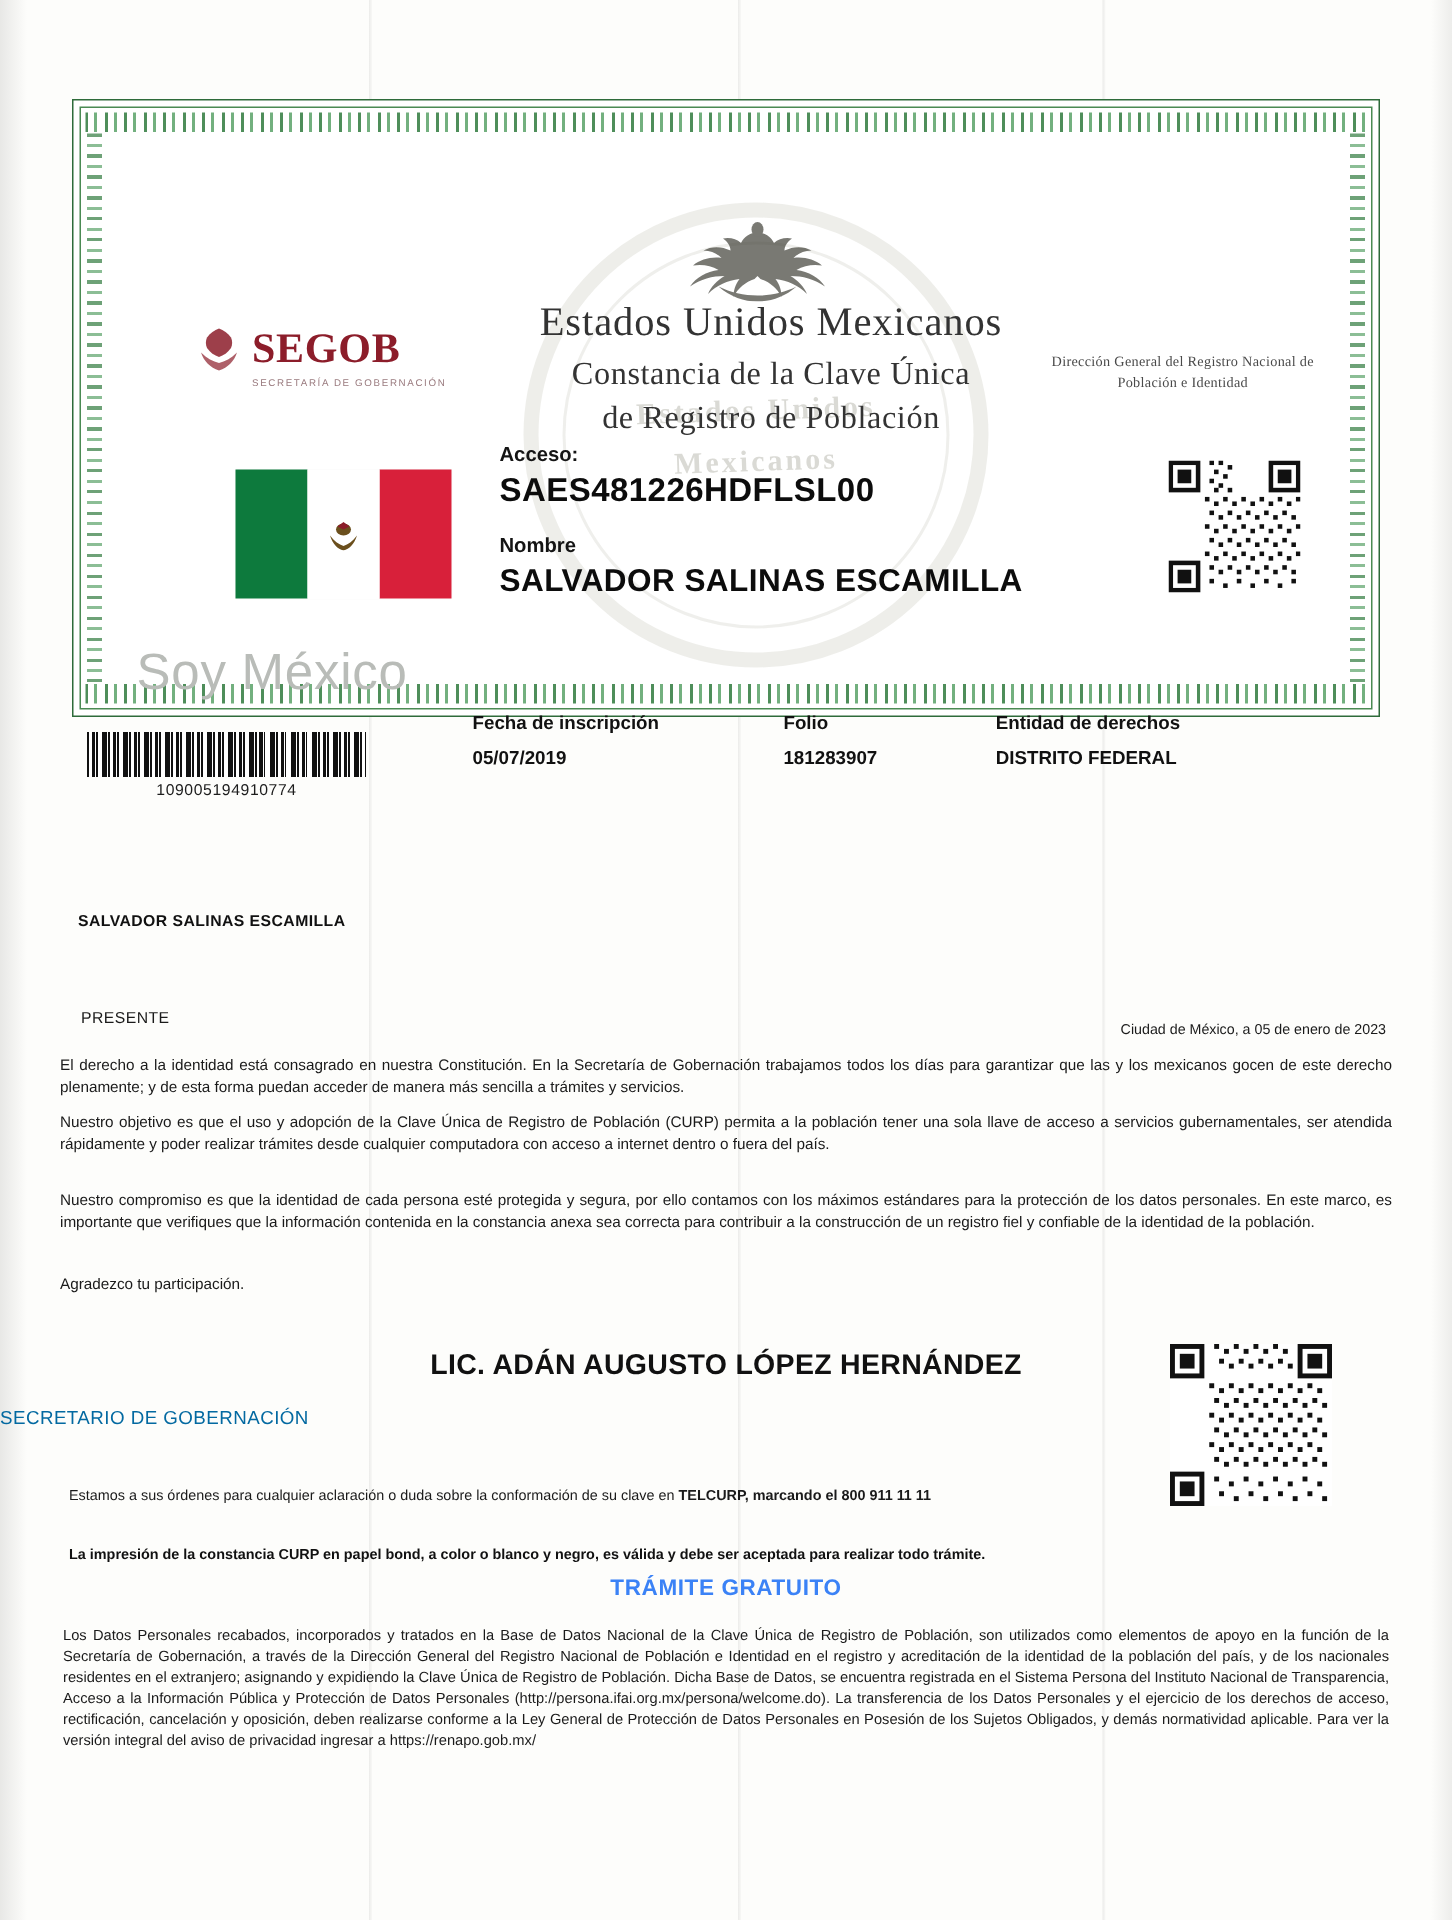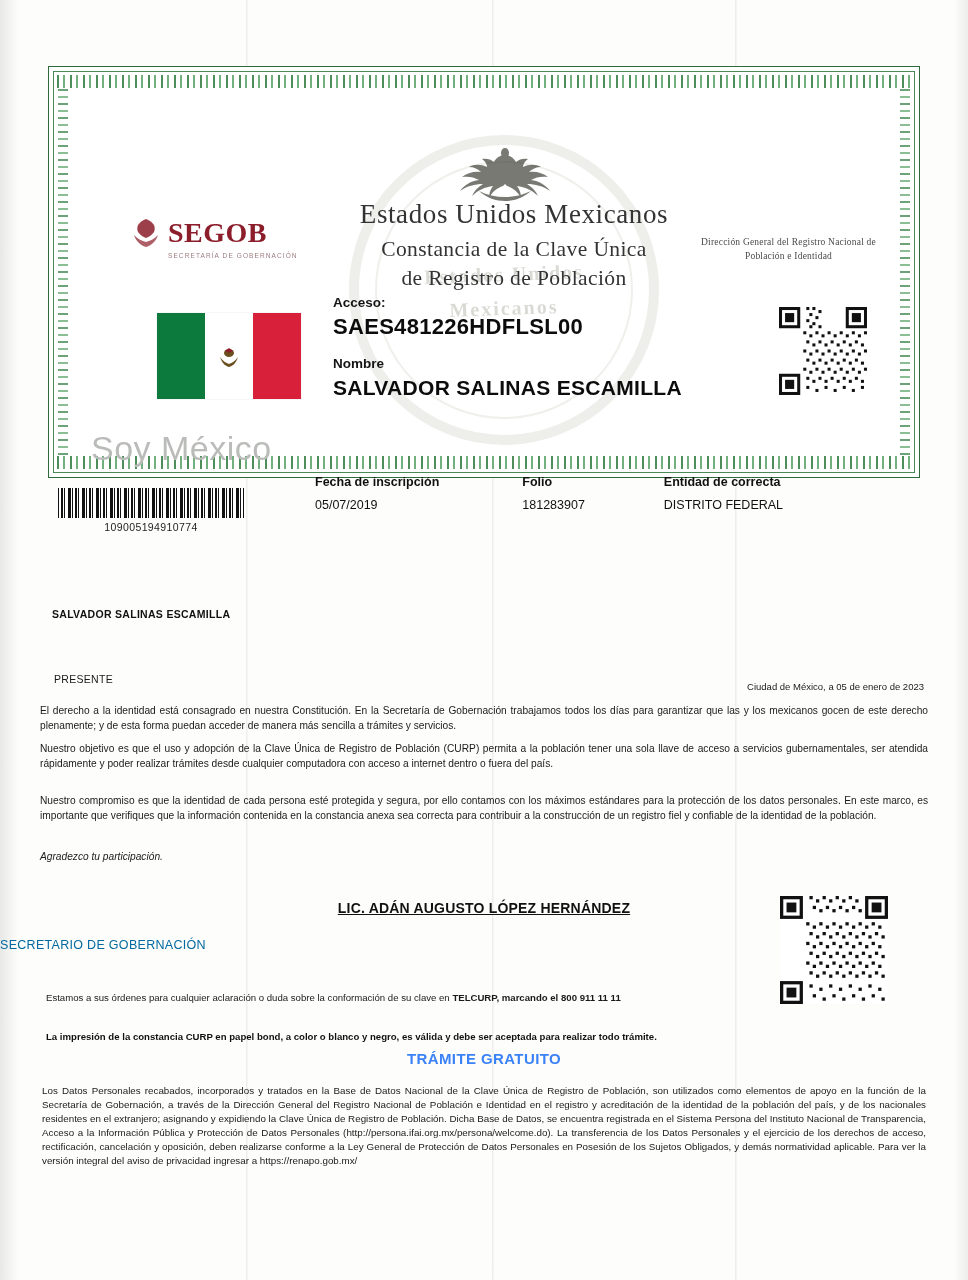--- a/index.html
+++ b/index.html
@@ -269,21 +269,21 @@
 
   .bottom-row {
     position: absolute;
     left: 266px;
     right: 26px;
     top: 408px;
     display: flex;
   }
   .br-col { font-size: 12.5px; }
   .br-col .bl { font-weight: bold; color: #111; }
-  .br-col .bv { font-weight: normal; margin-top: 9px; color: #111; font-size: 12.5px; }
+  .br-col .bv { font-weight: bold; margin-top: 9px; color: #111; font-size: 12.5px; }
   .br-col.c1 { width: 208px; }
   .br-col.c2 { width: 142px; }
   .br-col.c3 { width: 230px; }
 
   
   .barcode-wrap {
     position: absolute;
     left: 58px;
     top: 488px;
     width: 186px;
@@ -337,32 +337,31 @@
     left: 40px;
     right: 40px;
     font-size: 10.2px;
     line-height: 1.45;
     text-align: justify;
     color: #1a1a1a;
   }
   .p1 { top: 704px; }
   .p2 { top: 742px; }
   .p3 { top: 794px; }
-  .p4 { top: 850px; font-style: italic; }
+  .p4 { top: 850px; }
 
   .signer {
     position: absolute;
     left: 0; right: 0;
     top: 900px;
     text-align: center;
-    font-size: 14px;
+    font-size: 19px;
     font-weight: bold;
     letter-spacing: .2px;
     color: #111;
-    text-decoration: underline;
   }
   .signer-role {
     position: absolute;
     left: 0; right: 0;
     top: 938px;
     text-align: left;
     font-size: 12.5px;
     color: #0369a1;
     letter-spacing: .3px;
   }
@@ -584,21 +583,21 @@
     <div class="bottom-row">
       <div class="br-col c1">
         <div class="bl">Fecha de inscripción</div>
         <div class="bv">05/07/2019</div>
       </div>
       <div class="br-col c2">
         <div class="bl">Folio</div>
         <div class="bv">181283907</div>
       </div>
       <div class="br-col c3">
-        <div class="bl">Entidad de correcta</div>
+        <div class="bl">Entidad de derechos</div>
         <div class="bv">DISTRITO FEDERAL</div>
       </div>
     </div>
   </div>
 
   <div class="barcode-wrap">
     <div class="barcode"></div>
     <div class="barcode-num">109005194910774</div>
   </div>
 

